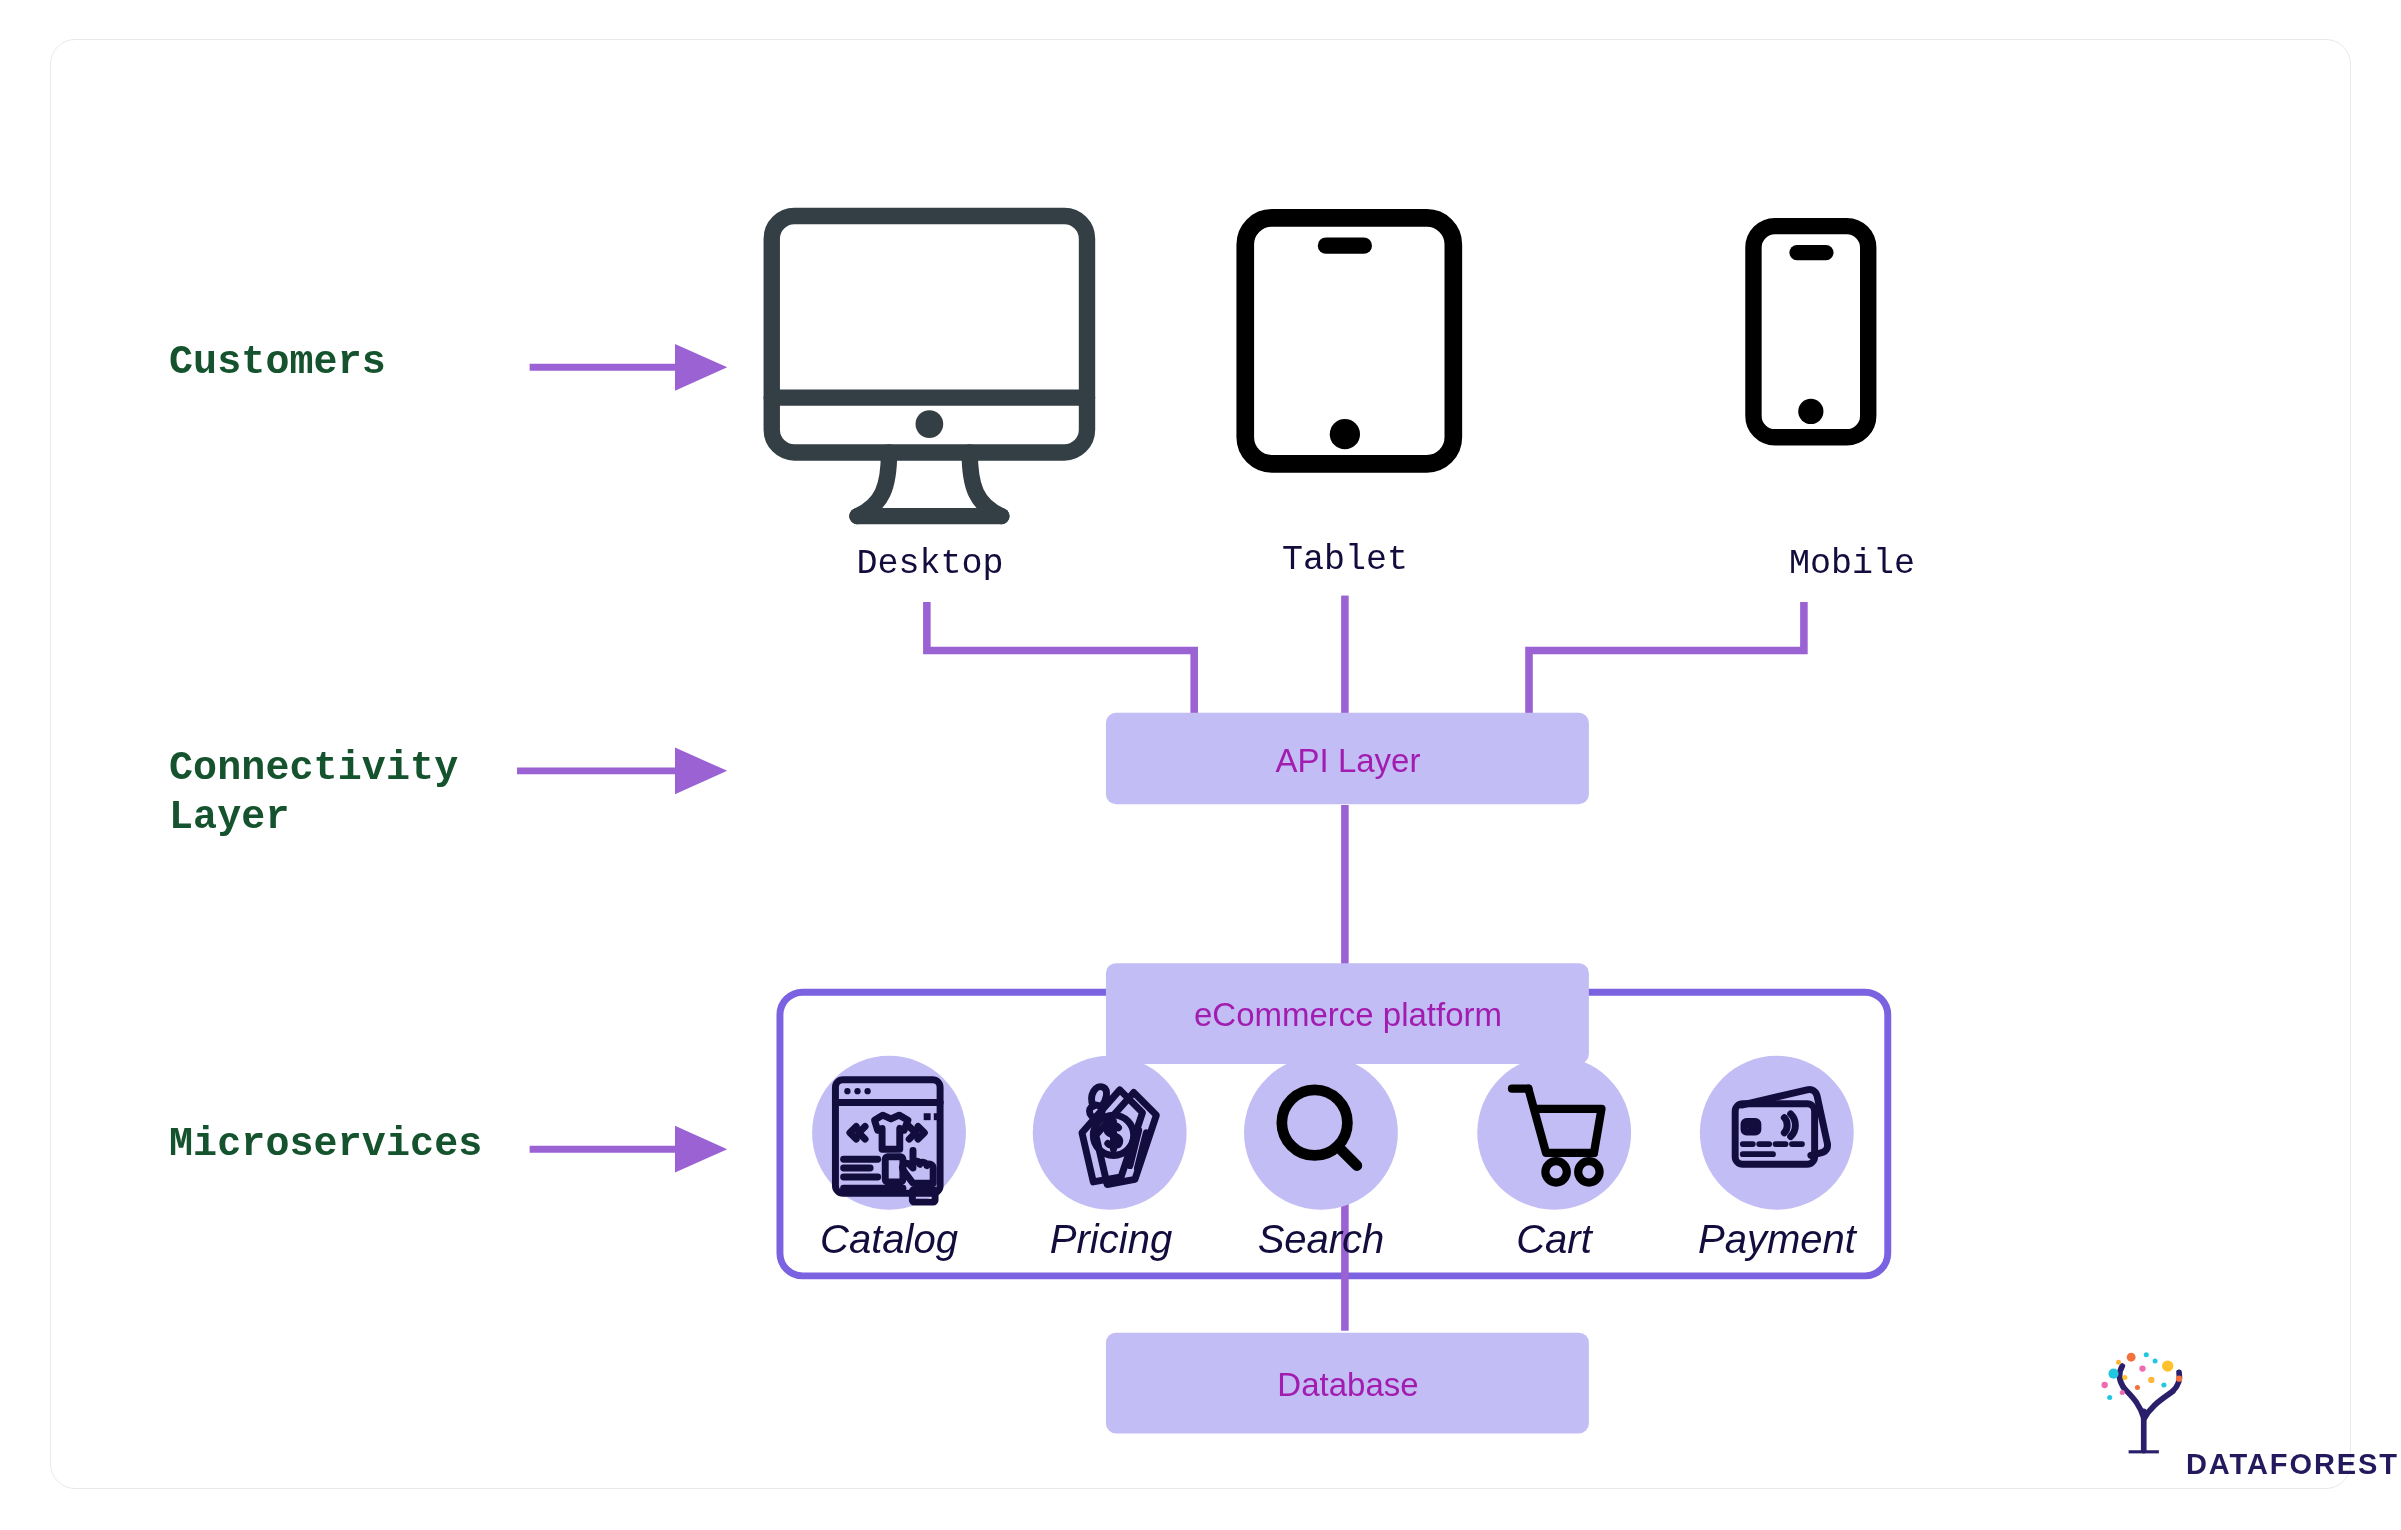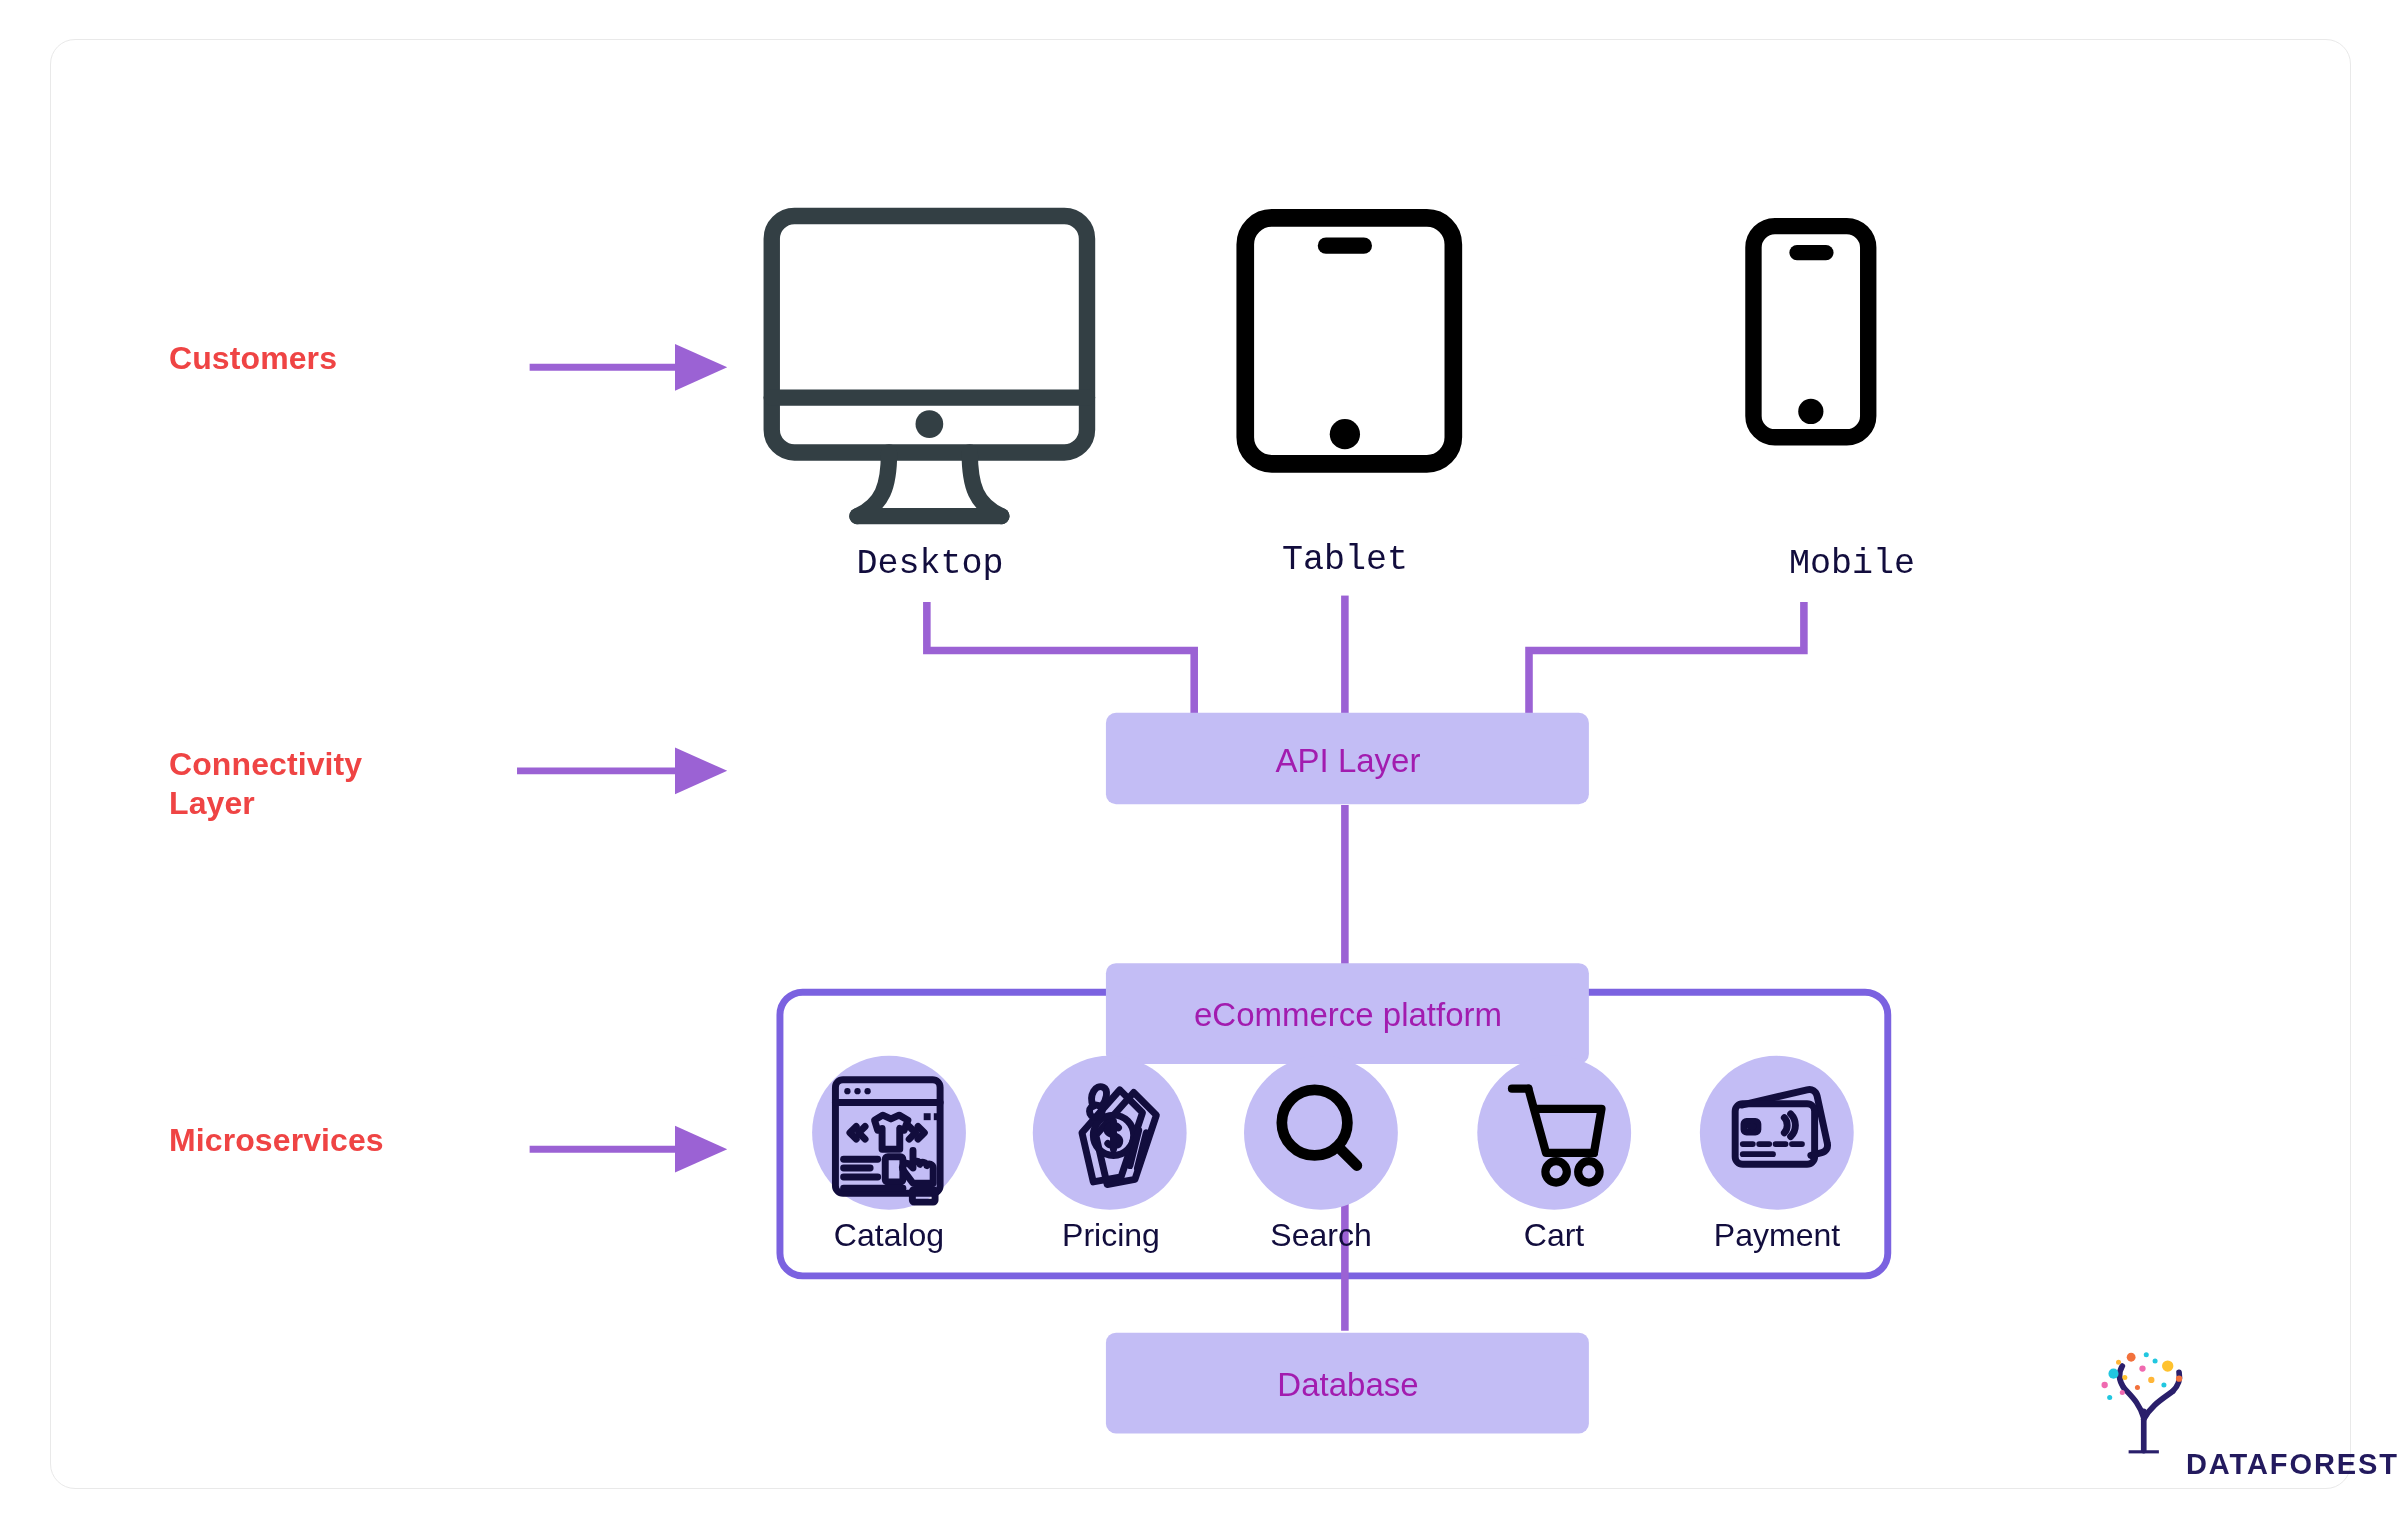--- a/index.html
+++ b/index.html
@@ -31,47 +31,49 @@
     position: absolute;
     left: 0;
     top: 0;
     width: 2401px;
     height: 1531px;
     overflow: visible;
   }
   .row-label {
     position: absolute;
     font-weight: bold;
-    color: #ef4444;
-    font-size: 32px;
+    color: #14532d;
+    font-size: 40px;
     line-height: 1.22;
     letter-spacing: 0.1px;
     white-space: pre-line;
+    font-family: Liberation Mono, monospace;
   }
   .dev-label {
     position: absolute;
     color: #120d3d;
     font-size: 35px;
     text-align: center;
     white-space: nowrap;
     font-family: Liberation Mono, monospace;
   }
   .box-label {
     position: absolute;
     color: #a21caf;
     font-size: 33px;
     text-align: center;
     white-space: nowrap;
   }
   .svc-label {
     position: absolute;
     color: #120d3d;
-    font-size: 32px;
+    font-size: 40px;
     text-align: center;
     white-space: nowrap;
+    font-style: italic;
   }
   .logo-text {
     position: absolute;
     color: #231a5e;
     font-size: 29px;
     font-weight: bold;
     letter-spacing: 1.9px;
     white-space: nowrap;
     margin-top: 24px;
   }

